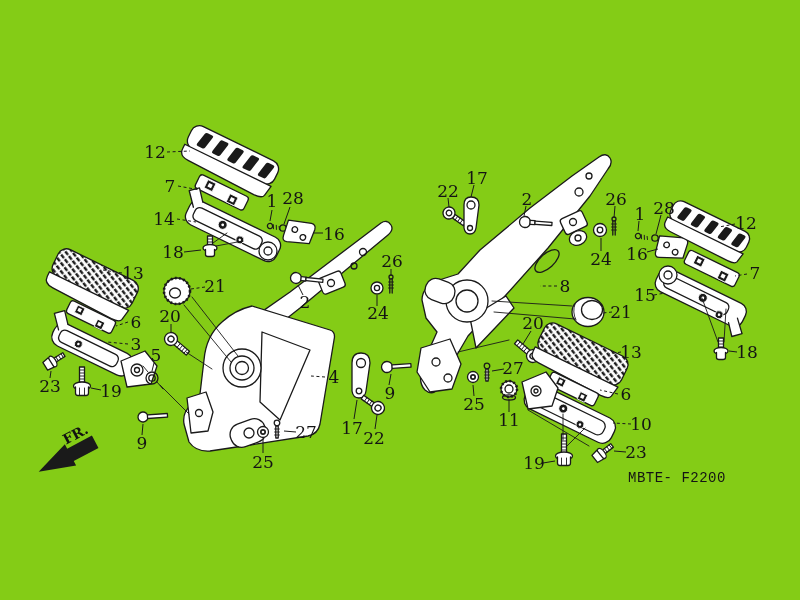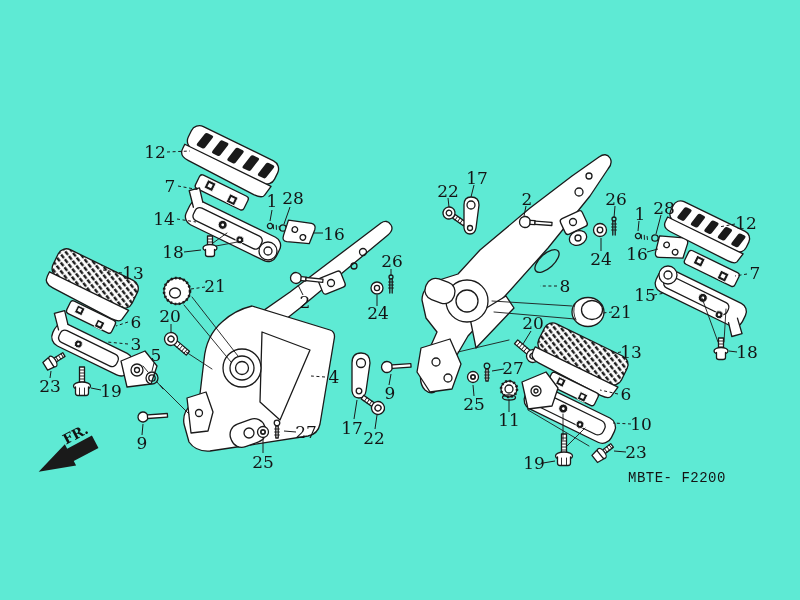--- a/index.html
+++ b/index.html
@@ -1,16 +1,16 @@
 <!DOCTYPE html>
 <html><head>
 <meta charset="utf-8">
 <style>
   html,body{margin:0;padding:0;background:#fff;}
-  .stage{position:relative;width:800px;height:600px;background:#5eead4;overflow:hidden;
+  .stage{position:relative;width:800px;height:600px;background:#84cc16;overflow:hidden;
          font-family:"DejaVu Serif",serif;}
   svg{display:block;}
   .o  {fill:#fff;stroke:#1a1a1a;stroke-width:1.3;stroke-linejoin:round;stroke-linecap:round;}
   .n  {fill:none;stroke:#1a1a1a;stroke-width:1.3;stroke-linejoin:round;stroke-linecap:round;}
   .t  {fill:none;stroke:#1a1a1a;stroke-width:0.9;stroke-linecap:round;}
   .d  {fill:#1a1a1a;stroke:none;}
   .dw {fill:#1a1a1a;stroke:#ffffff;stroke-width:0.8;}
   .lead{stroke:#1a1a1a;stroke-width:1;fill:none;}
   .dash{stroke-dasharray:3 2.6;}
   .kn {fill:none;stroke:#1a1a1a;stroke-width:2.6;stroke-dasharray:1.8 2.4;}

